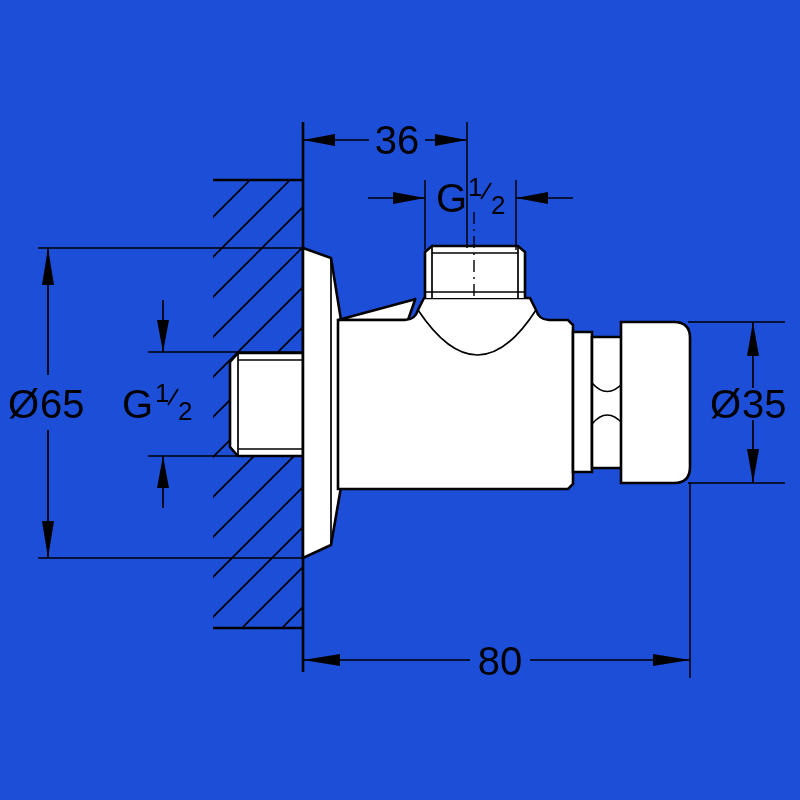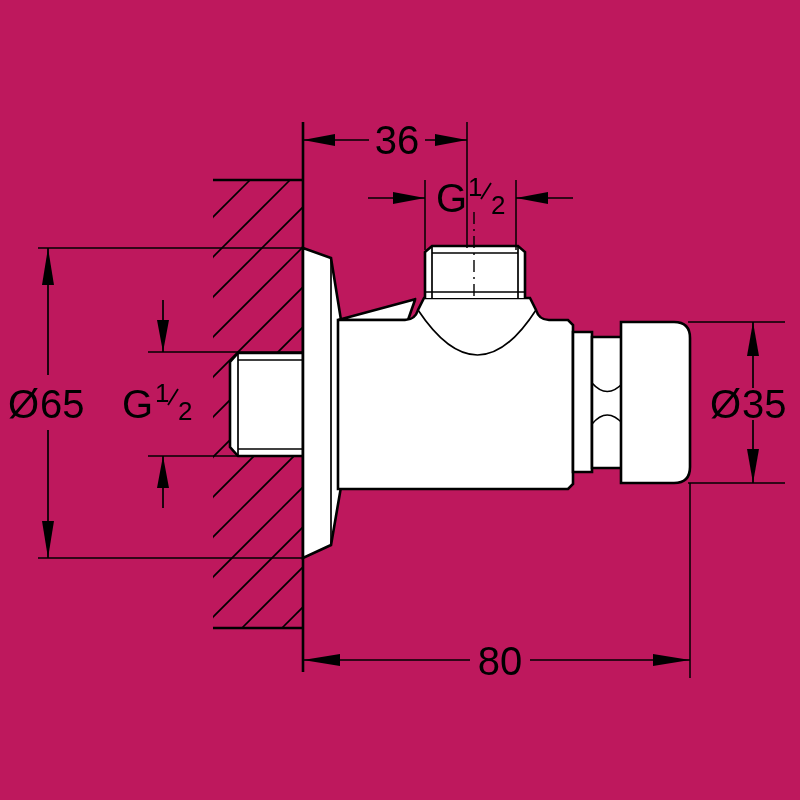--- a/index.html
+++ b/index.html
@@ -8,21 +8,21 @@
     padding: 0;
     background: #ffffff;
   }
   body {
     font-family: "Liberation Sans", sans-serif;
   }
   #drawing-root {
     position: relative;
     width: 800px;
     height: 800px;
-    background: #be185d;
+    background: #1d4ed8;
     overflow: hidden;
   }
   svg#drawing-svg {
     display: block;
     width: 800px;
     height: 800px;
   }
   .dim-text {
     font-family: "Liberation Sans", sans-serif;
     font-size: 40px;

